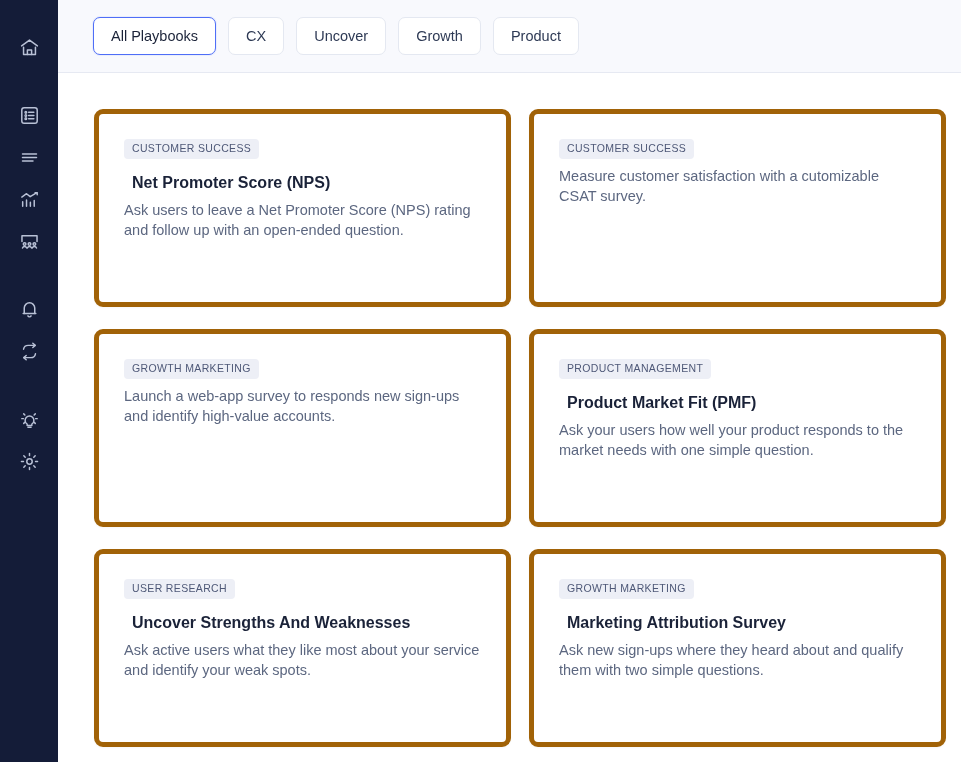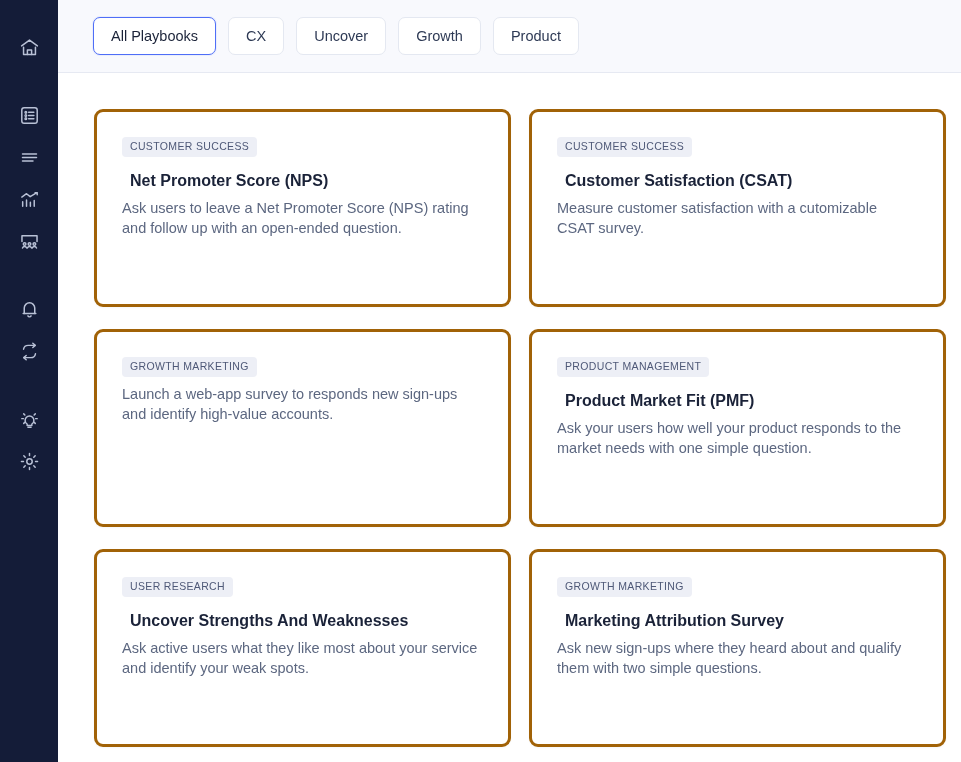--- a/index.html
+++ b/index.html
@@ -90,21 +90,21 @@
   }
   .grid {
     display: grid;
     grid-template-columns: 417px 417px;
     column-gap: 18px;
     row-gap: 22px;
     padding-left: 36px;
   }
   .card {
     background: #FFFFFF;
-    border: 3px solid #a16207;
+    border: 5px solid #a16207;
     border-radius: 9px;
     height: 198px;
     padding: 24px 25px 0 25px;
     box-shadow: 0 1px 2px rgba(26,34,56,0.035);
     cursor: pointer;
     overflow: hidden;
   }
   .badge {
     display: inline-block;
     background: #EDEFF6;
@@ -267,21 +267,20 @@
       <div class="grid">
 
         <div class="card">
           <span class="badge">CUSTOMER SUCCESS</span>
           <div class="card-title">Net Promoter Score (NPS)</div>
           <div class="card-desc">Ask users to leave a Net Promoter Score (NPS) rating and follow up with an open-ended question.</div>
         </div>
 
         <div class="card">
           <span class="badge">CUSTOMER SUCCESS</span>
-          <div class="card-title">Customer Satisfaction (CSAT)</div>
           <div class="card-desc">Measure customer satisfaction with a cutomizable CSAT survey.</div>
         </div>
 
         <div class="card">
           <span class="badge">GROWTH MARKETING</span>
           <div class="card-desc">Launch a web-app survey to responds new sign-ups and identify high-value accounts.</div>
         </div>
 
         <div class="card">
           <span class="badge">PRODUCT MANAGEMENT</span>

